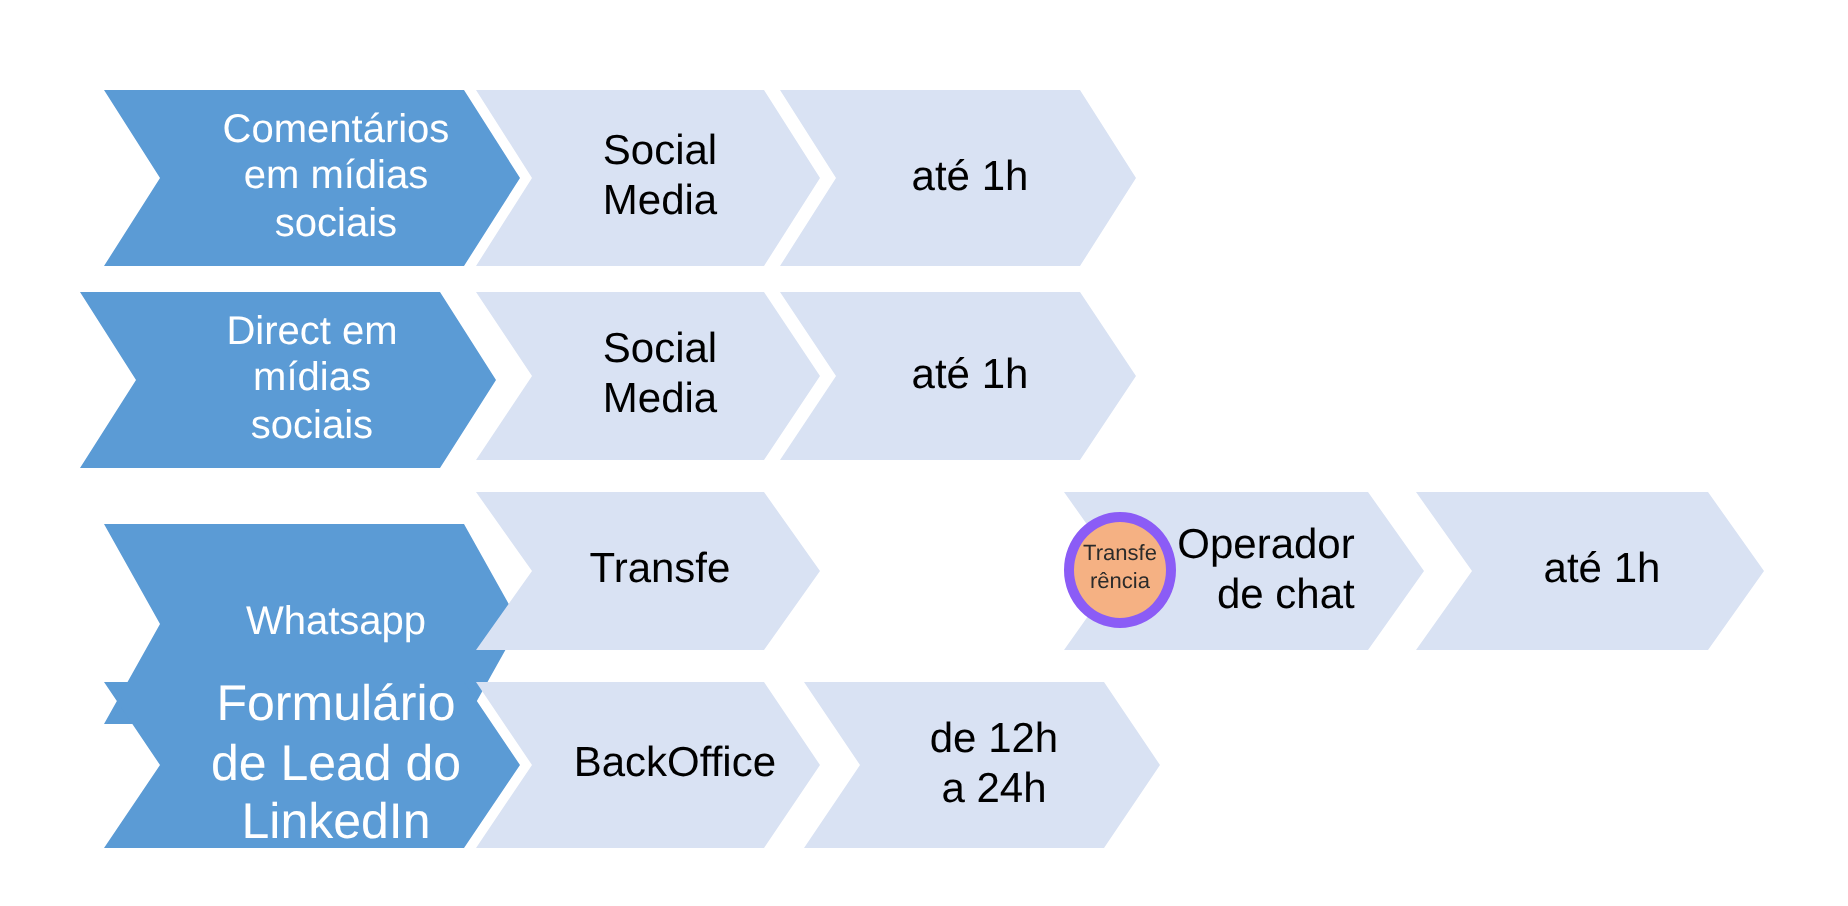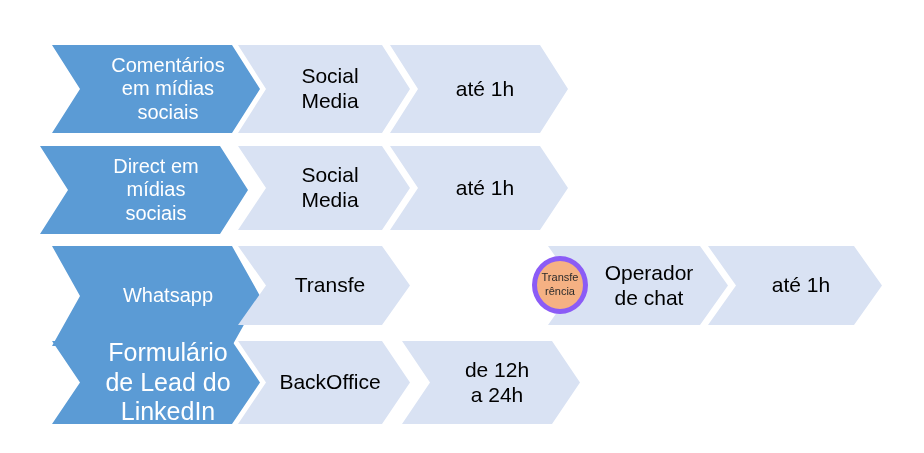--- a/index.html
+++ b/index.html
@@ -124,46 +124,46 @@
     <div class="chev light fs-21" style="left:238px; width:172px; height:84px;">
       <span class="chev-label">Social
 Media</span>
     </div>
     <div class="chev light fs-21" style="left:390px; width:178px; height:84px;">
       <span class="chev-label">até 1h</span>
     </div>
   </div>
 
   <div class="row" style="top:246px; height:79px;">
-    <div class="chev dark fs-20" style="left:52px; width:208px; height:100px;">
+    <div class="chev dark fs-20" style="left:52px; width:208px; height:100px;margin-top:16px;">
       <span class="chev-label">Whatsapp</span>
     </div>
     <div class="chev light fs-21" style="left:238px; width:172px; height:79px;">
       <span class="chev-label">Transfe</span>
     </div>
-    <div class="chev light fs-21" style="left:548px; width:180px; height:79px;">
+    <div class="chev light fs-21" style="left:532px; width:180px; height:79px;text-align:right;">
       <span class="chev-label" style="padding-left:44px;">Operador
 de chat</span>
     </div>
     <div class="chev light fs-21" style="left:708px; width:174px; height:79px;">
       <span class="chev-label">até 1h</span>
     </div>
     <div class="circle" style="left:532px; top:10px; width:56px; height:58px;">
       <span>Transfe
 rência</span>
     </div>
   </div>
 
   <div class="row" style="top:341px; height:83px;">
     <div class="chev dark fs-19" style="left:52px; width:208px; height:83px;">
       <span class="chev-label">Formulário
 de Lead do
 LinkedIn</span>
     </div>
-    <div class="chev light fs-21" style="left:238px; width:172px; height:83px;">
+    <div class="chev light fs-21" style="left:238px; width:172px; height:83px;justify-content:flex-end;">
       <span class="chev-label">BackOffice</span>
     </div>
     <div class="chev light fs-21" style="left:402px; width:178px; height:83px;">
       <span class="chev-label">de 12h
 a 24h</span>
     </div>
   </div>
 
 </div>
 

